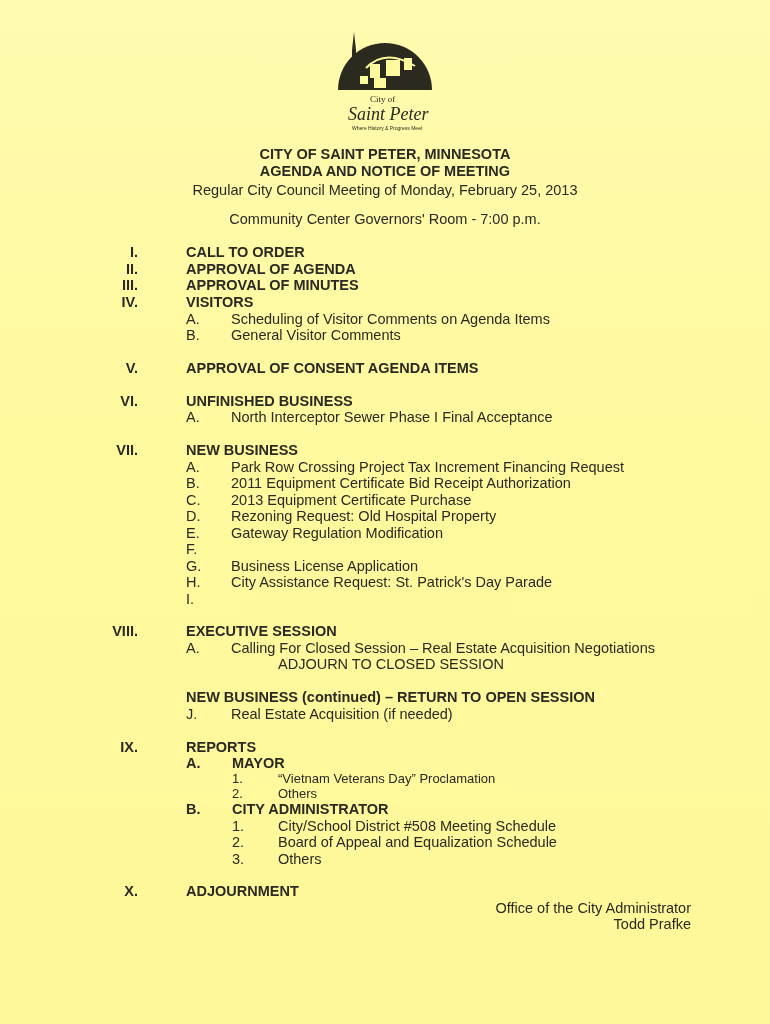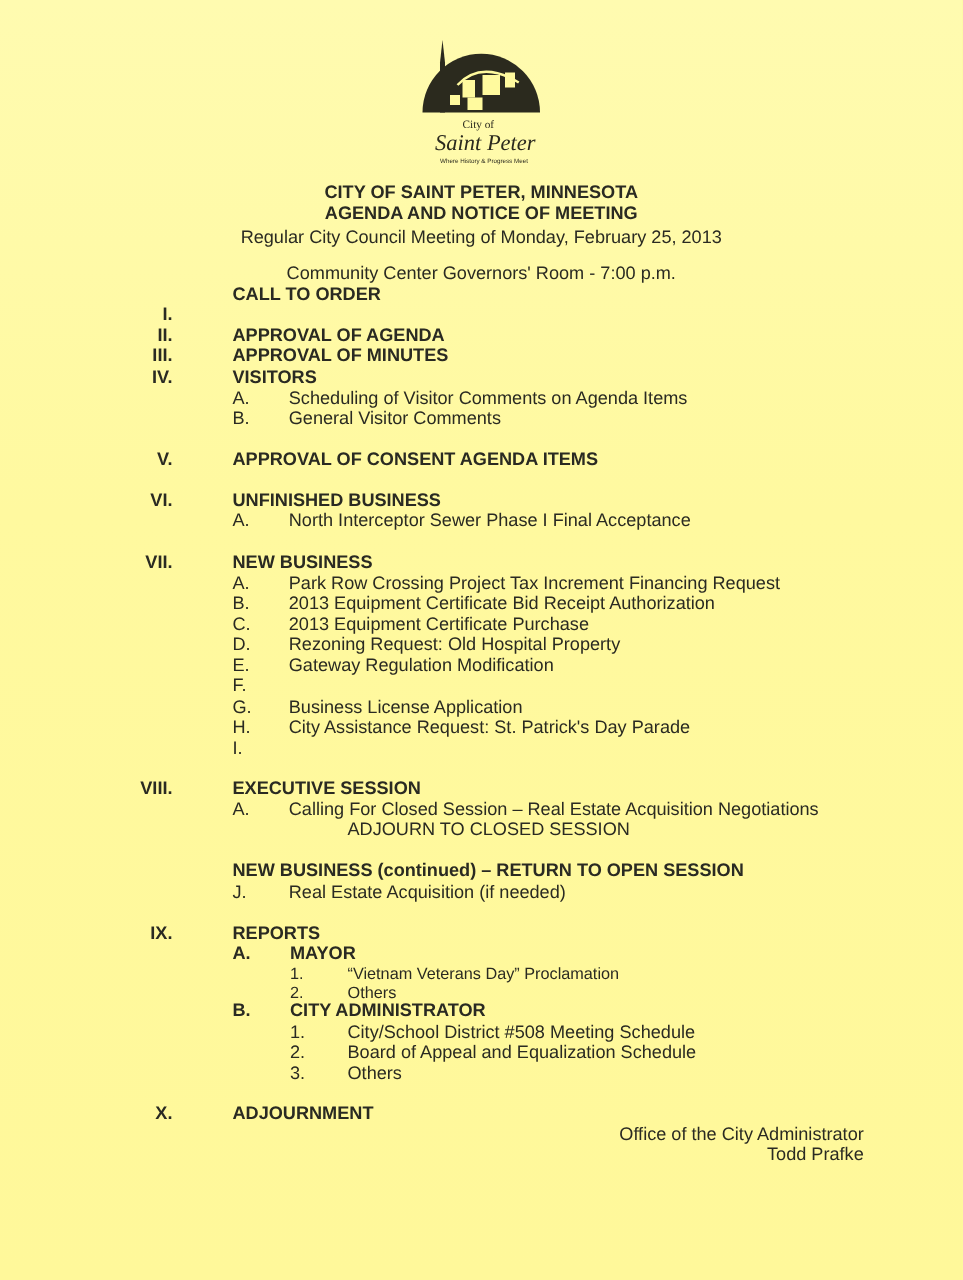--- a/index.html
+++ b/index.html
@@ -40,21 +40,21 @@
     <text x="18" y="92" font-size="18" font-style="italic" font-family="Liberation Serif, serif" fill="#2b2a1e">Saint Peter</text>
     <text x="22" y="102" font-size="5" font-family="Liberation Sans, sans-serif" fill="#2b2a1e">Where History &amp; Progress Meet</text>
   </svg>
 
   <div class="hdr bold" style="top:163px">AGENDA AND NOTICE OF MEETING</div>
   <div class="hdr bold" style="top:146px">CITY OF SAINT PETER, MINNESOTA</div>
   <div class="hdr" style="top:182px">Regular City Council Meeting of Monday, February 25, 2013</div>
   <div class="hdr" style="top:211px">Community Center Governors' Room - 7:00 p.m.</div>
 
   <div class="rn" style="left:98px;top:244px">I.</div>
-  <div class="line b" style="left:186px;top:228px">CALL TO ORDER</div>
+  <div class="line b" style="left:186px;top:244px">CALL TO ORDER</div>
   <div class="rn" style="left:98px;top:261px">II.</div>
   <div class="line b" style="left:186px;top:261px">APPROVAL OF AGENDA</div>
   <div class="rn" style="left:98px;top:277px">III.</div>
   <div class="line b" style="left:186px;top:277px">APPROVAL OF MINUTES</div>
   <div class="rn" style="left:98px;top:294px">IV.</div>
   <div class="line b u" style="left:186px;top:294px">VISITORS</div>
   <div class="line" style="left:186px;top:311px">A.</div>
   <div class="line" style="left:231px;top:311px">Scheduling of Visitor Comments on Agenda Items</div>
   <div class="line" style="left:186px;top:327px">B.</div>
   <div class="line" style="left:231px;top:327px">General Visitor Comments</div>
@@ -65,21 +65,21 @@
   <div class="rn" style="left:98px;top:393px">VI.</div>
   <div class="line b u" style="left:186px;top:393px">UNFINISHED BUSINESS</div>
   <div class="line" style="left:186px;top:409px">A.</div>
   <div class="line" style="left:231px;top:409px">North Interceptor Sewer Phase I Final Acceptance</div>
 
   <div class="rn" style="left:98px;top:442px">VII.</div>
   <div class="line b u" style="left:186px;top:442px">NEW BUSINESS</div>
   <div class="line" style="left:186px;top:459px">A.</div>
   <div class="line" style="left:231px;top:459px">Park Row Crossing Project Tax Increment Financing Request</div>
   <div class="line" style="left:186px;top:475px">B.</div>
-  <div class="line" style="left:231px;top:475px">2013 Equipment Certificate Bid Receipt Authorization</div>
+  <div class="line" style="left:231px;top:475px">2011 Equipment Certificate Bid Receipt Authorization</div>
   <div class="line" style="left:186px;top:492px">C.</div>
   <div class="line" style="left:231px;top:492px">2013 Equipment Certificate Purchase</div>
   <div class="line" style="left:186px;top:508px">D.</div>
   <div class="line" style="left:231px;top:508px">Rezoning Request:  Old Hospital Property</div>
   <div class="line" style="left:186px;top:525px">E.</div>
   <div class="line" style="left:231px;top:525px">Gateway Regulation Modification</div>
   <div class="line" style="left:186px;top:541px">F.</div>
   <div class="line" style="left:186px;top:558px">G.</div>
   <div class="line" style="left:231px;top:558px">Business License Application</div>
   <div class="line" style="left:186px;top:574px">H.</div>

